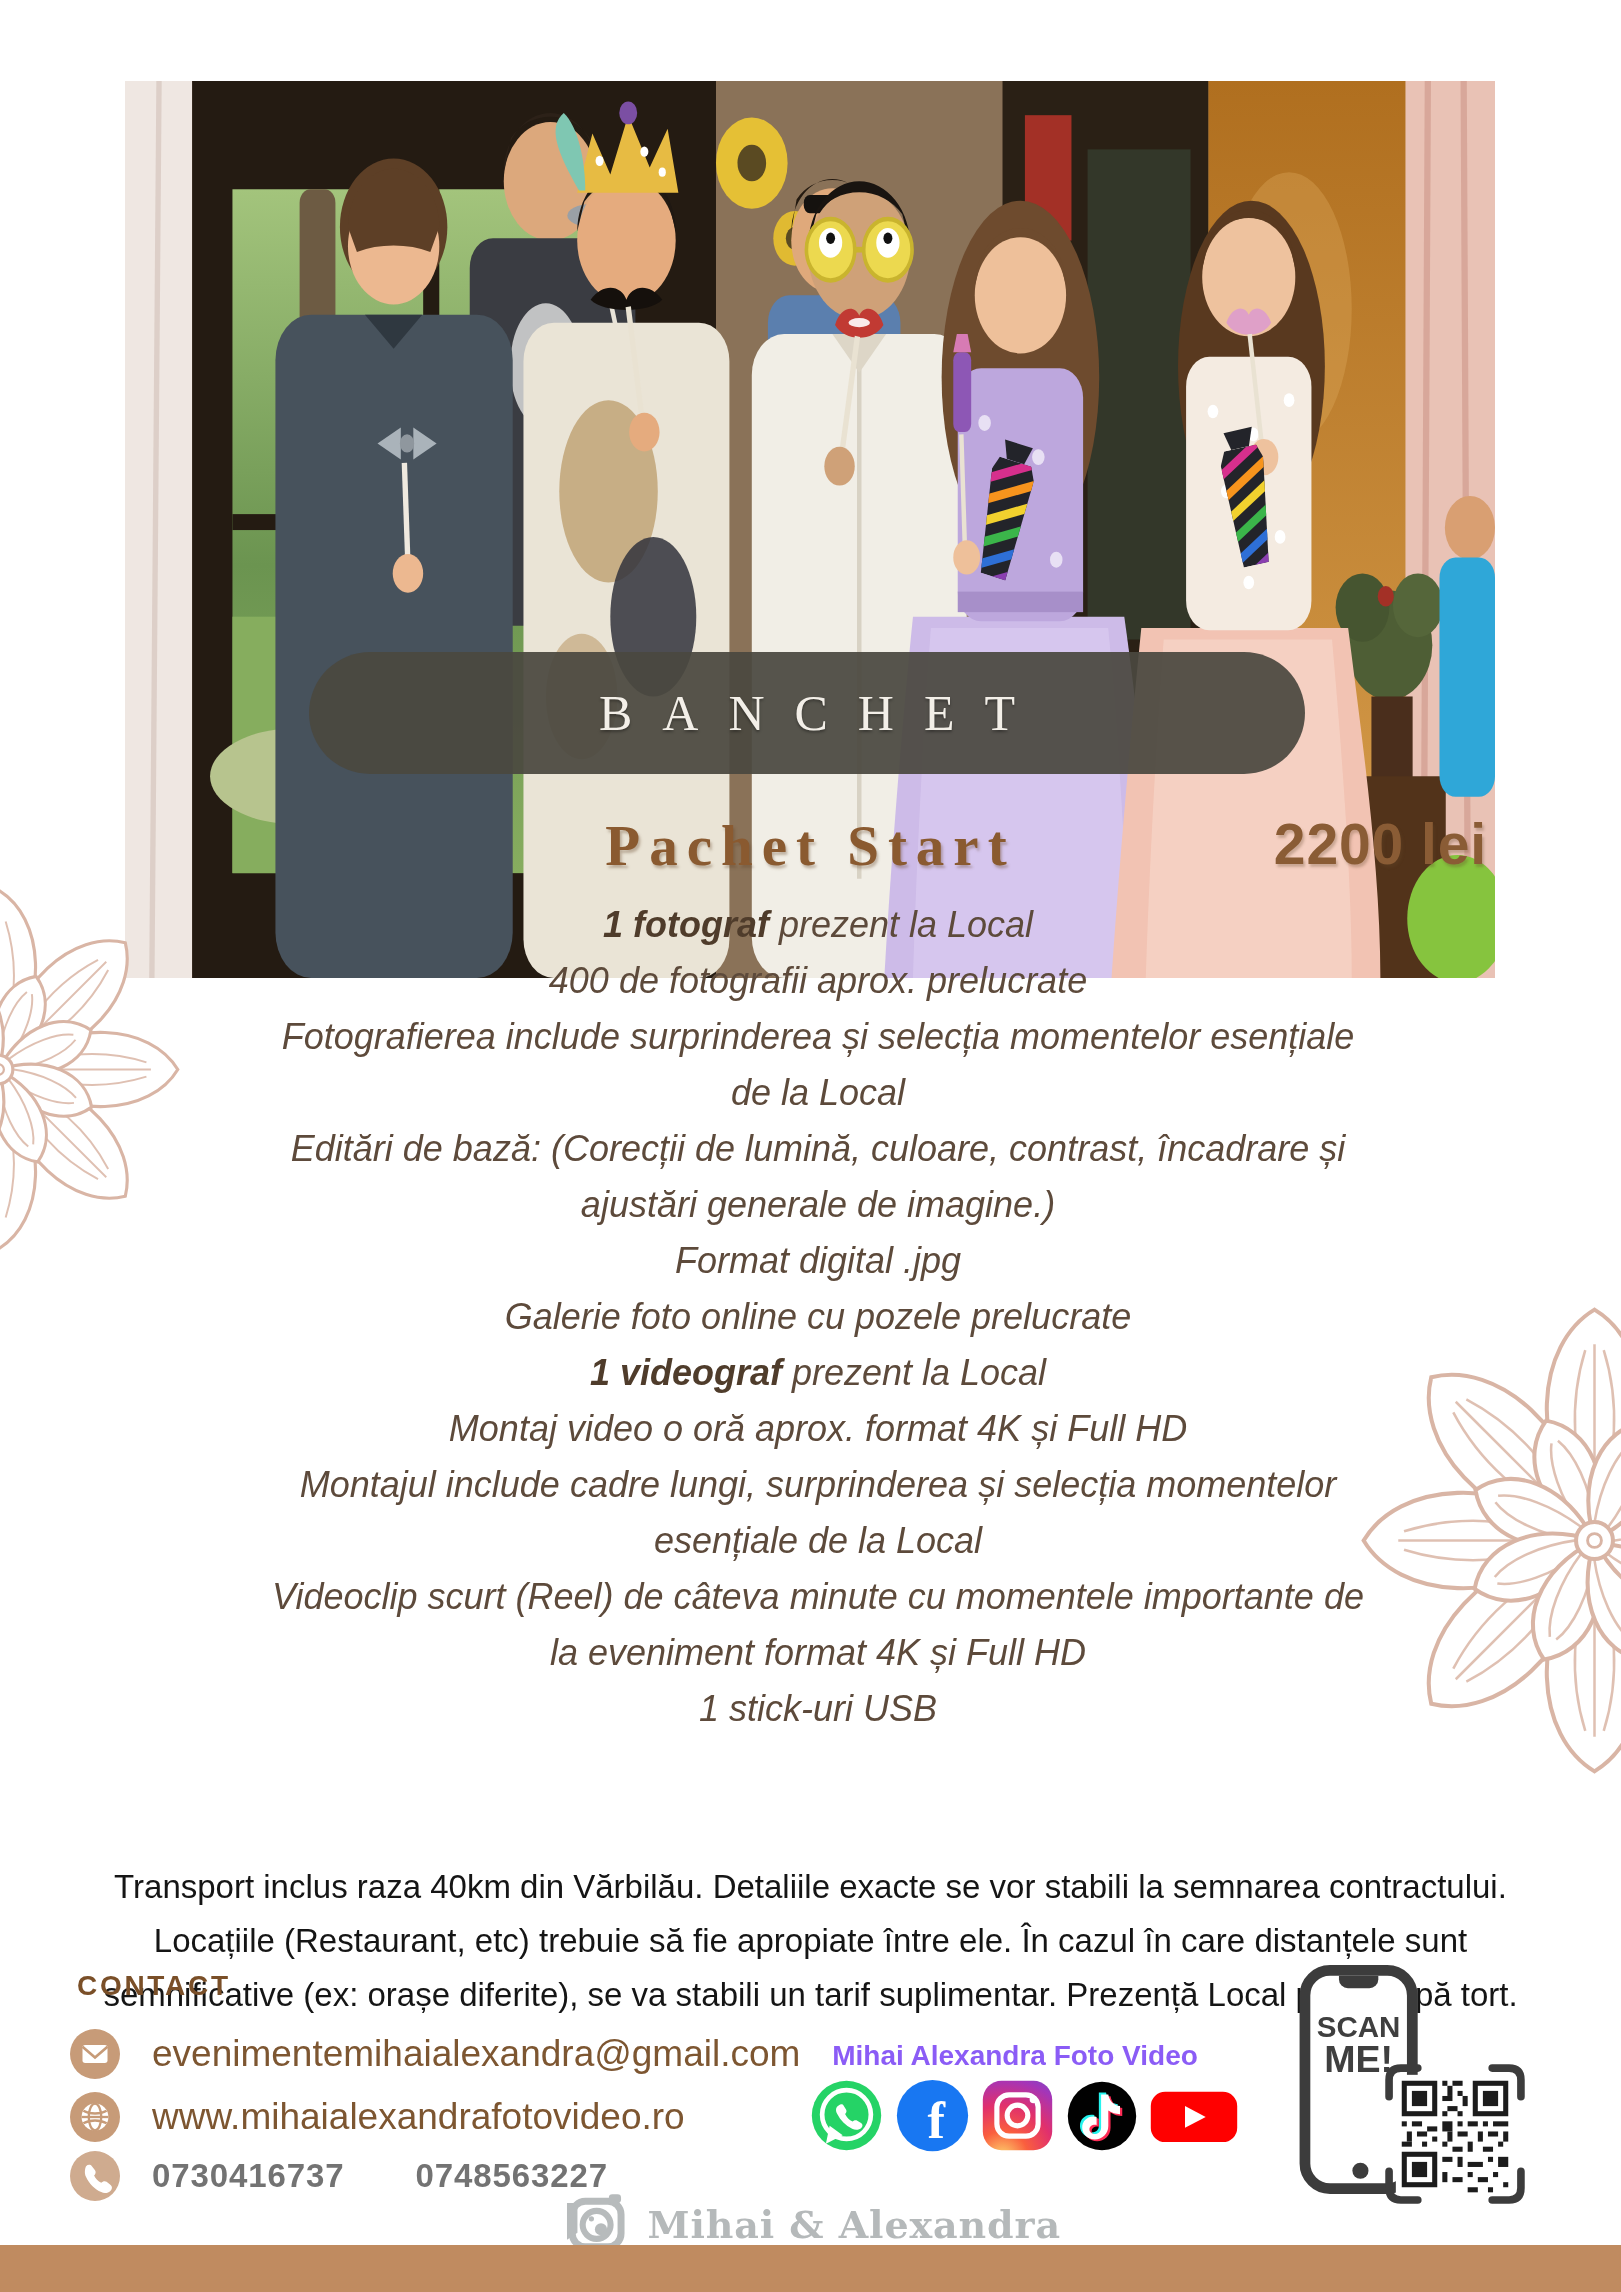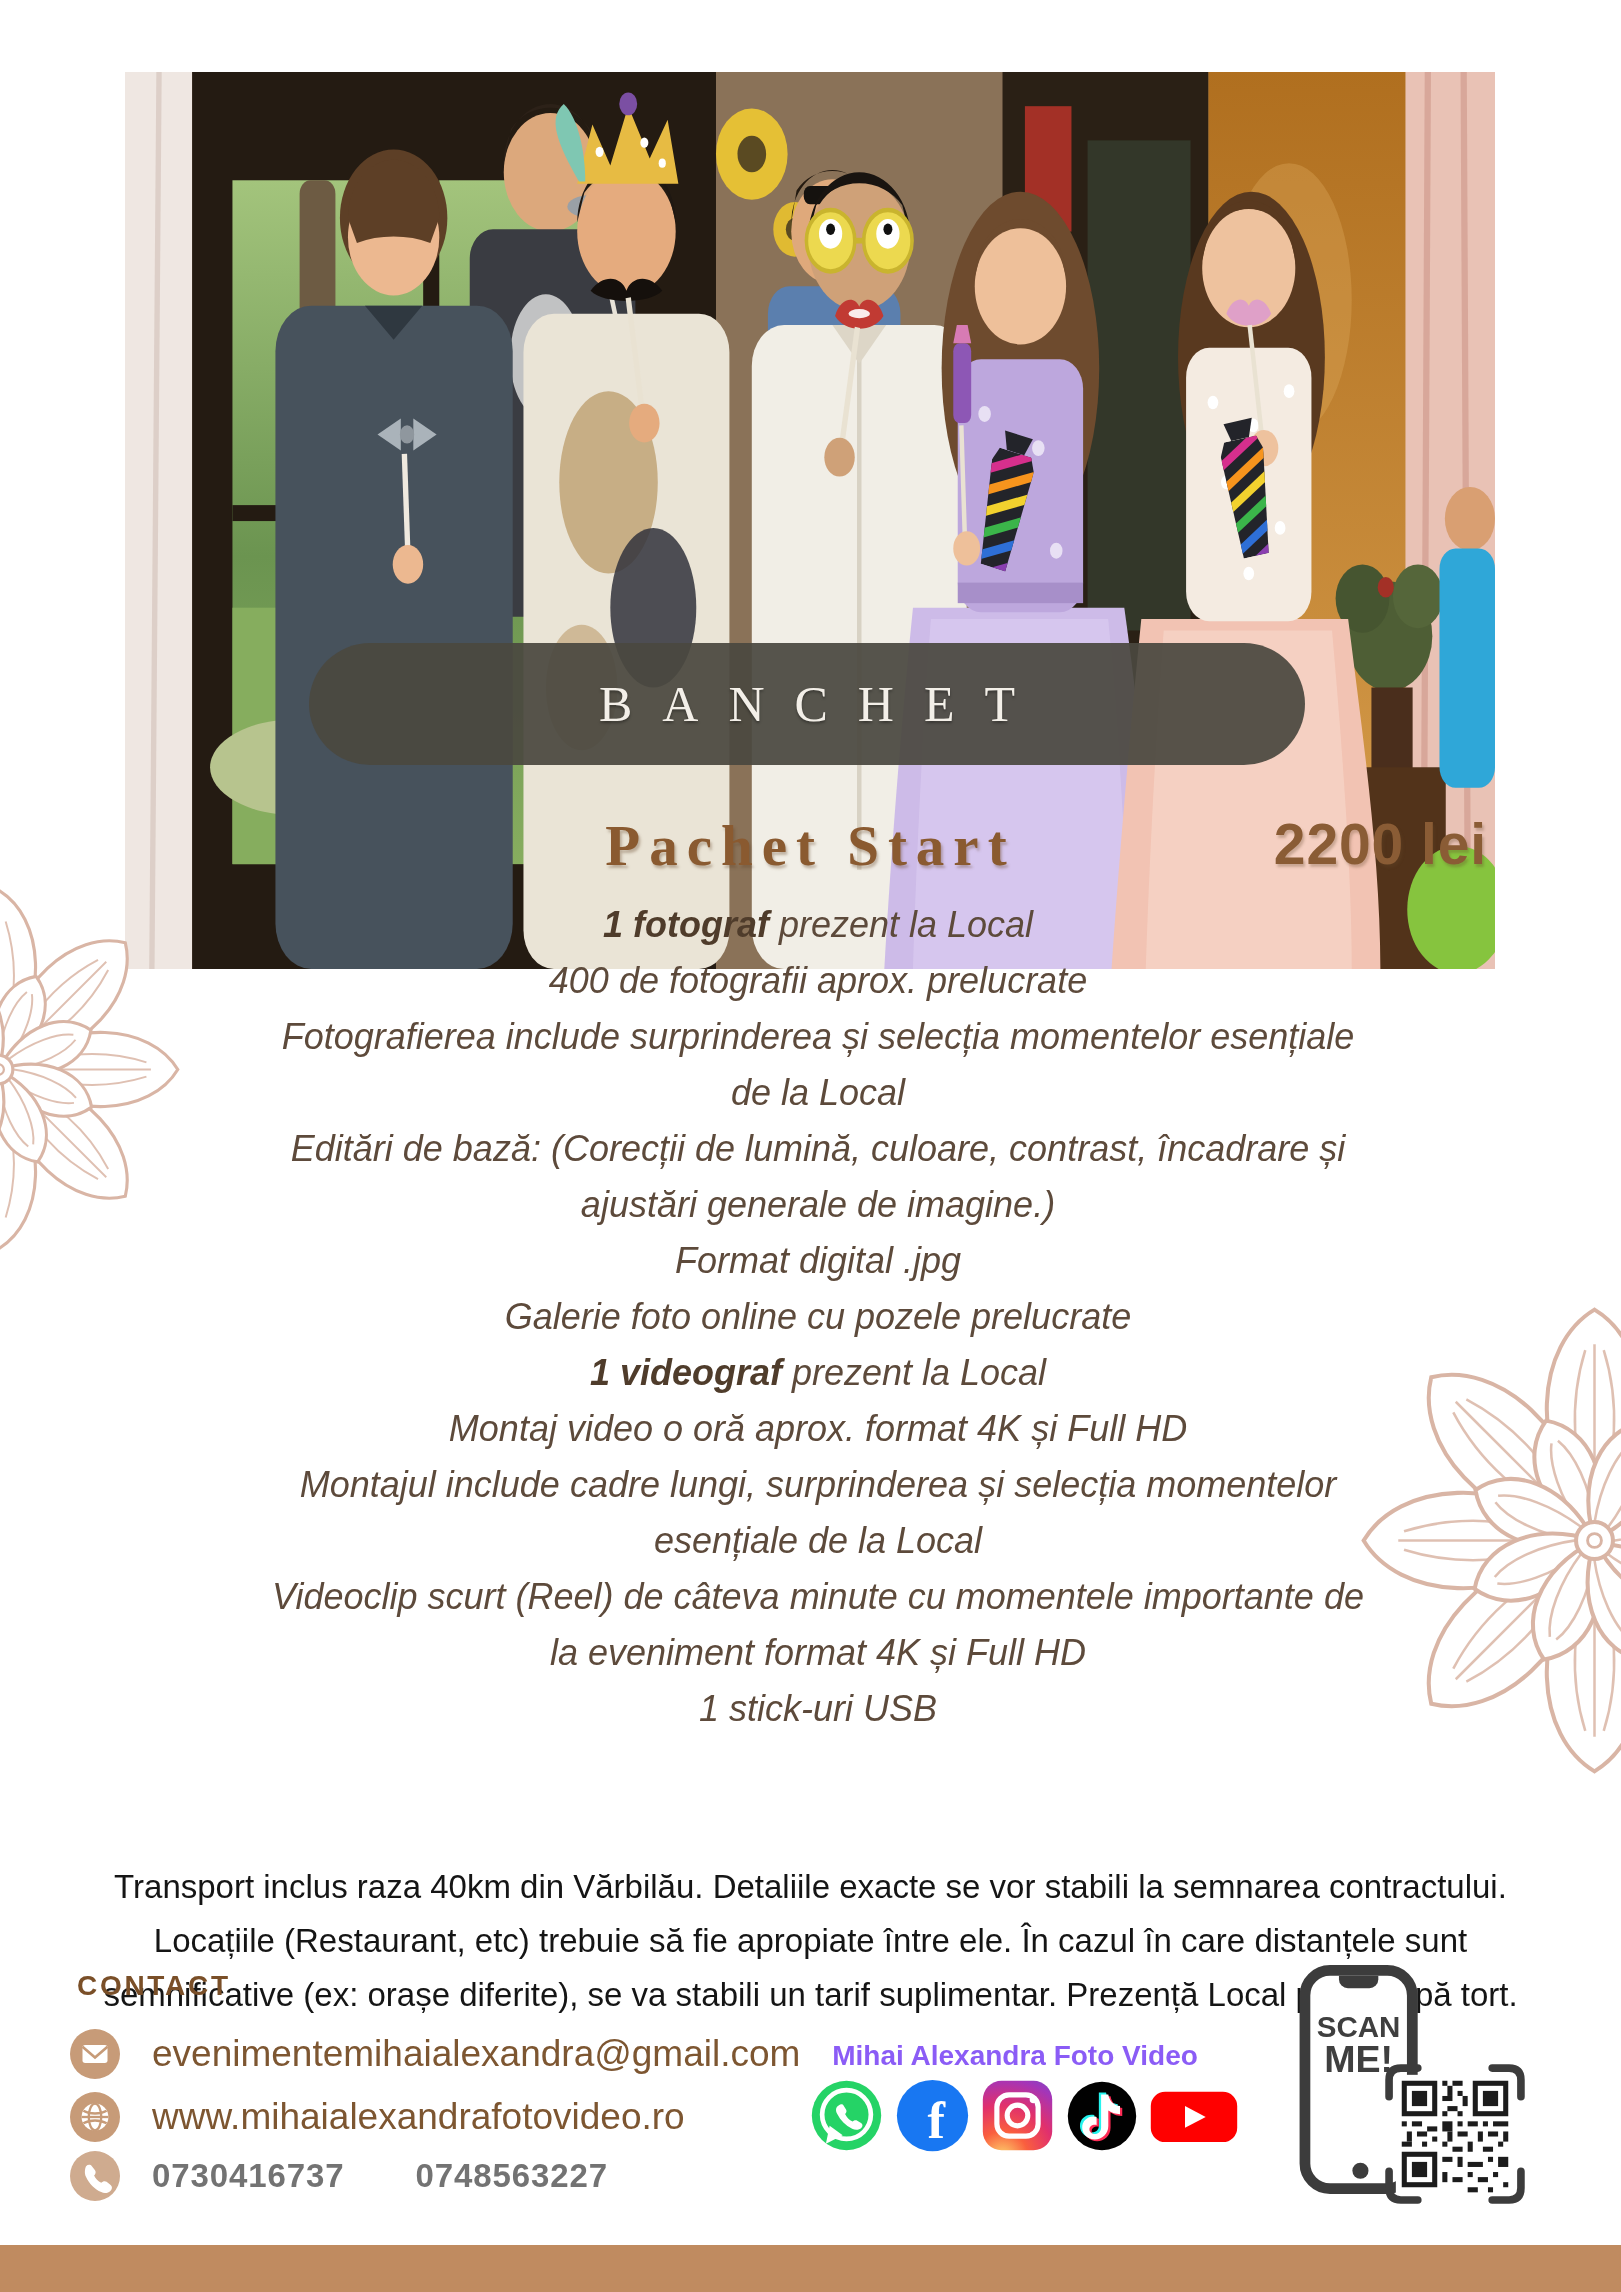--- a/index.html
+++ b/index.html
@@ -1,20 +1,20 @@
 <!DOCTYPE html>
 <html style="font-size:14.3px"><head>
 <meta charset="utf-8">
 <style>
   html,body{margin:0;padding:0;background:#ffffff;}
   .page{position:relative;width:1621px;height:2293px;background:#ffffff;overflow:hidden;
         font-family:"Liberation Sans",sans-serif;}
 
   
-  .photo{position:absolute;left:125px;top:72px;width:1370px;height:897px;}
+  .photo{position:absolute;left:125px;top:81px;width:1370px;height:897px;}
   .photo>svg{display:block;width:100%;height:100%;}
   .banner-pill{position:absolute;left:184px;top:571px;width:996px;height:122px;border-radius:63px;
         background:rgba(74,72,64,.93);display:flex;align-items:center;justify-content:center;}
   .banner-pill span{font-family:"Liberation Serif",serif;color:#f3efe8;font-size:50px;
         letter-spacing:30px;padding-left:30px;text-shadow:0 1.8px 2.7px rgba(0,0,0,.35);}
 
   
   .fl{position:absolute;pointer-events:none;}
   .fl-left{left:-231px;top:840px;width:459px;height:459px;}
   .fl-right{right:-269px;top:1245px;width:591px;height:591px;transform:scaleX(-1);}
@@ -457,16 +457,27 @@
           <rect x="85" y="115" width="6" height="6"></rect>
         <rect x="97" y="121" width="12" height="6"></rect>
           <rect x="115" y="115" width="6" height="6"></rect>
           <rect x="127" y="127" width="6" height="6"></rect>
         <rect x="85" y="133" width="12" height="6"></rect>
           <rect x="109" y="133" width="6" height="6"></rect>
       </g>
     </svg>
   </div>
 
+  <div class="logoRow">
+    <svg width="75" height="64" viewBox="0 0 86 72">
+      <path d="M8,12 h12 v34 l-12,8 z" fill="#b7bbbc"></path>
+      <rect x="14" y="10" width="56" height="52" rx="15" fill="none" stroke="#b7bbbc" stroke-width="8"></rect>
+      <rect x="56" y="2" width="14" height="10" rx="4" fill="#b7bbbc"></rect>
+      <circle cx="42" cy="37" r="16" fill="none" stroke="#b7bbbc" stroke-width="7"></circle>
+      <circle cx="47" cy="42" r="7" fill="#b7bbbc"></circle>
+      <circle cx="36" cy="30" r="3" fill="#b7bbbc"></circle>
+    </svg>
+    <span class="ltxt">Mihai &amp; Alexandra</span>
+  </div>
   <div class="footer-bar"></div>
 
 </div>
 
 
 </body></html>

